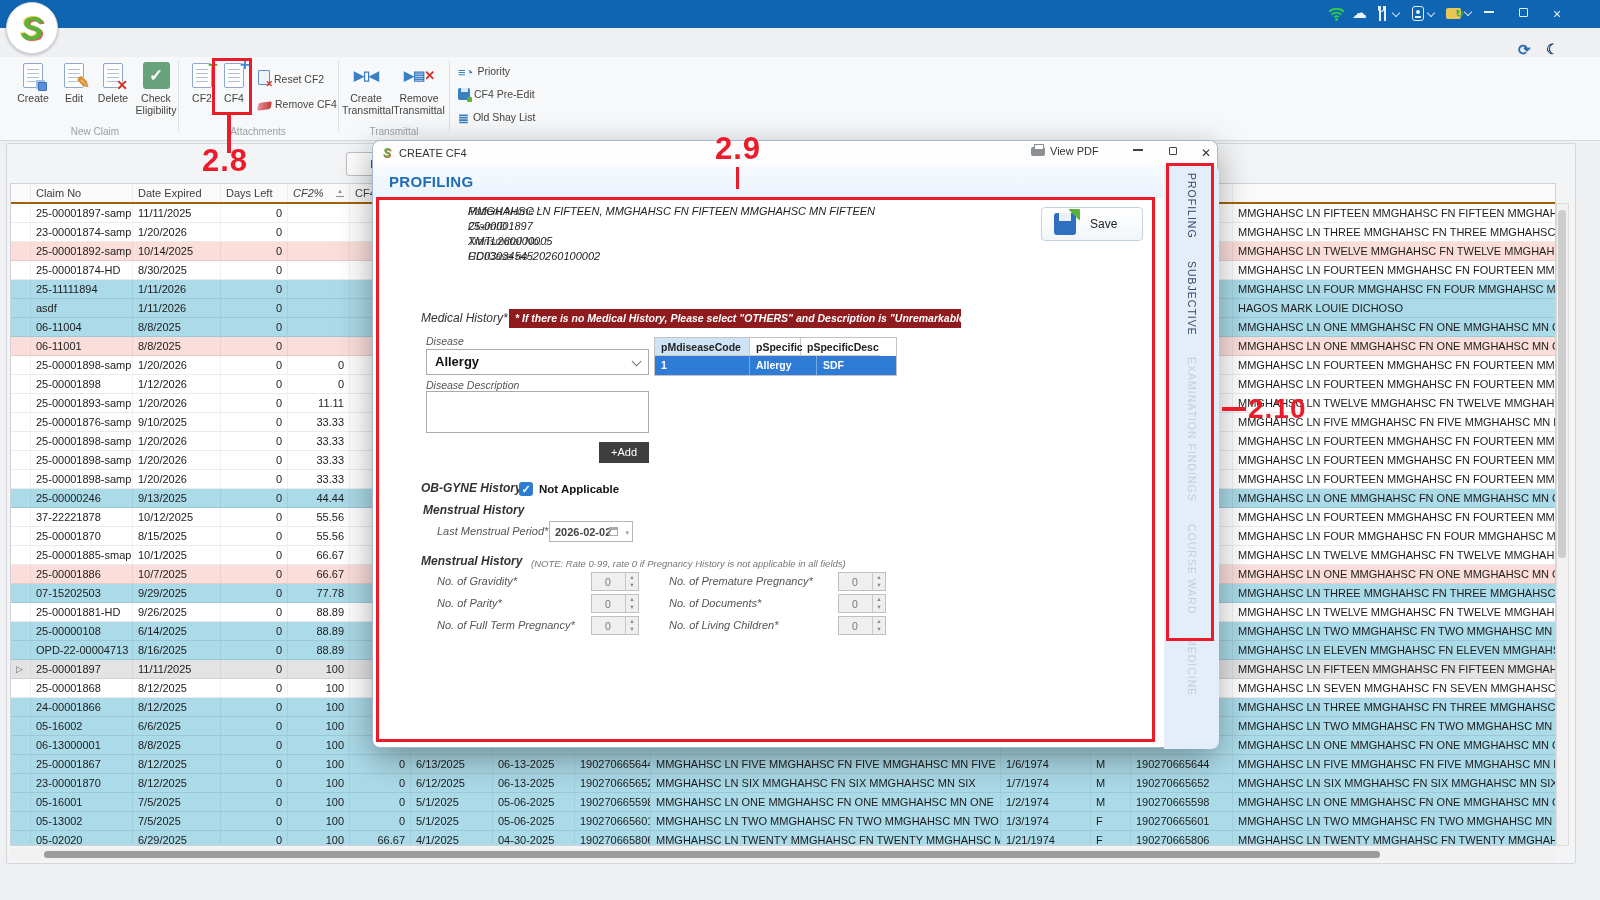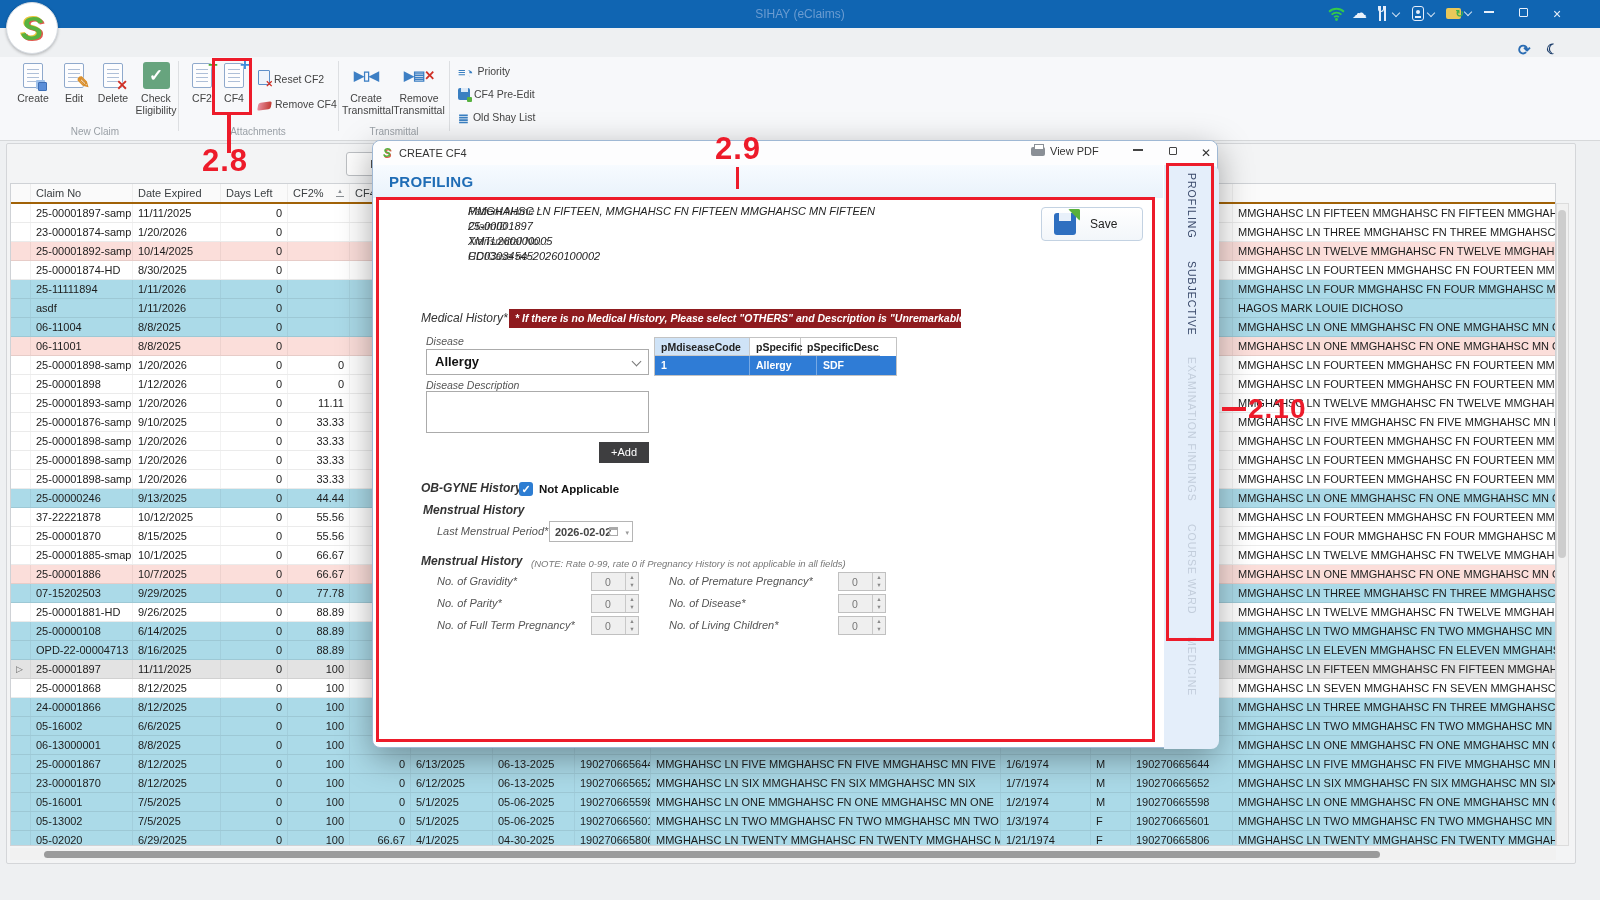--- a/index.html
+++ b/index.html
@@ -141,21 +141,20 @@
   .ann{position:absolute;color:var(--annotation_red);font-weight:800;z-index:40;letter-spacing:1px;}
   .annbox{position:absolute;border:3px solid var(--annotation_red);z-index:35;}
   .annline{position:absolute;background:var(--annotation_red);z-index:35;}
 </style>
 </head>
 <body>
 
 <div id="app">
 
   <div class="titlebar">
-    <div class="tb-title">SIHAY (eClaims)</div>
     <span class="tb-ic" style="left:1328px;top:7px">
       <svg width="17" height="14" viewBox="0 0 16 13" fill="none">
           <path d="M1 4.4 A10 10 0 0 1 15 4.4" stroke="#35c94a" stroke-width="1.7"></path>
           <path d="M3.4 7 A6.6 6.6 0 0 1 12.6 7" stroke="#35c94a" stroke-width="1.7"></path>
           <path d="M5.8 9.5 A3.2 3.2 0 0 1 10.2 9.5" stroke="#35c94a" stroke-width="1.7"></path>
           <circle cx="8" cy="11.6" r="1.4" fill="#35c94a"></circle>
         </svg>
     </span>
     <span class="tb-ic" style="left:1352px;top:5px;font-size:15px">☁</span>
     <span class="tb-ic" style="left:1378px"><span class="utensil"></span><span class="chev"></span></span>
@@ -226,21 +225,21 @@
 
   <div class="panel"></div>
   <button class="find-btn">Find</button>
 
   <div class="grid">
     <div class="ghead">
         <span class="gcell" style="width: 20px;"></span>
         <span class="gcell" style="width: 102px;">Claim No</span>
         <span class="gcell" style="width: 88px;">Date Expired</span>
         <span class="gcell" style="width: 67px;">Days Left</span>
-        <span class="gcell" style="width: 62px;">CF2%<span class="sortic">▲</span></span>
+        <span class="gcell" style="width: 62px; font-style: italic;">CF2%<span class="sortic">▲</span></span>
         <span class="gcell" style="width: 61px;">CF4%</span>
         <span class="gcell" style="width: 82px;"></span>
         <span class="gcell" style="width: 82px;"></span>
         <span class="gcell" style="width: 76px;"></span>
         <span class="gcell" style="width: 350px;"></span>
         <span class="gcell" style="width: 90px;"></span>
         <span class="gcell" style="width: 40px;"></span>
         <span class="gcell" style="width: 102px;">m Fullname</span>
       </div>
     <div>
@@ -883,21 +882,21 @@
       </div>
     <div class="obcol" style="left:296px;top:429px;width:217px">
         <div class="obrow">
           <span class="olabel" style="flex: 1 0 auto;">No. of Premature Pregnancy*</span>
           <span class="spinner">
             <span class="sval">0</span>
             <span class="sarr">▲<br>▼</span>
           </span>
         </div>
         <div class="obrow">
-          <span class="olabel" style="flex: 1 0 auto;">No. of Disease*</span>
+          <span class="olabel" style="flex: 1 0 auto;">No. of Documents*</span>
           <span class="spinner">
             <span class="sval">0</span>
             <span class="sarr">▲<br>▼</span>
           </span>
         </div>
         <div class="obrow">
           <span class="olabel" style="flex: 1 0 auto;">No. of Living Children*</span>
           <span class="spinner">
             <span class="sval">0</span>
             <span class="sarr">▲<br>▼</span>

